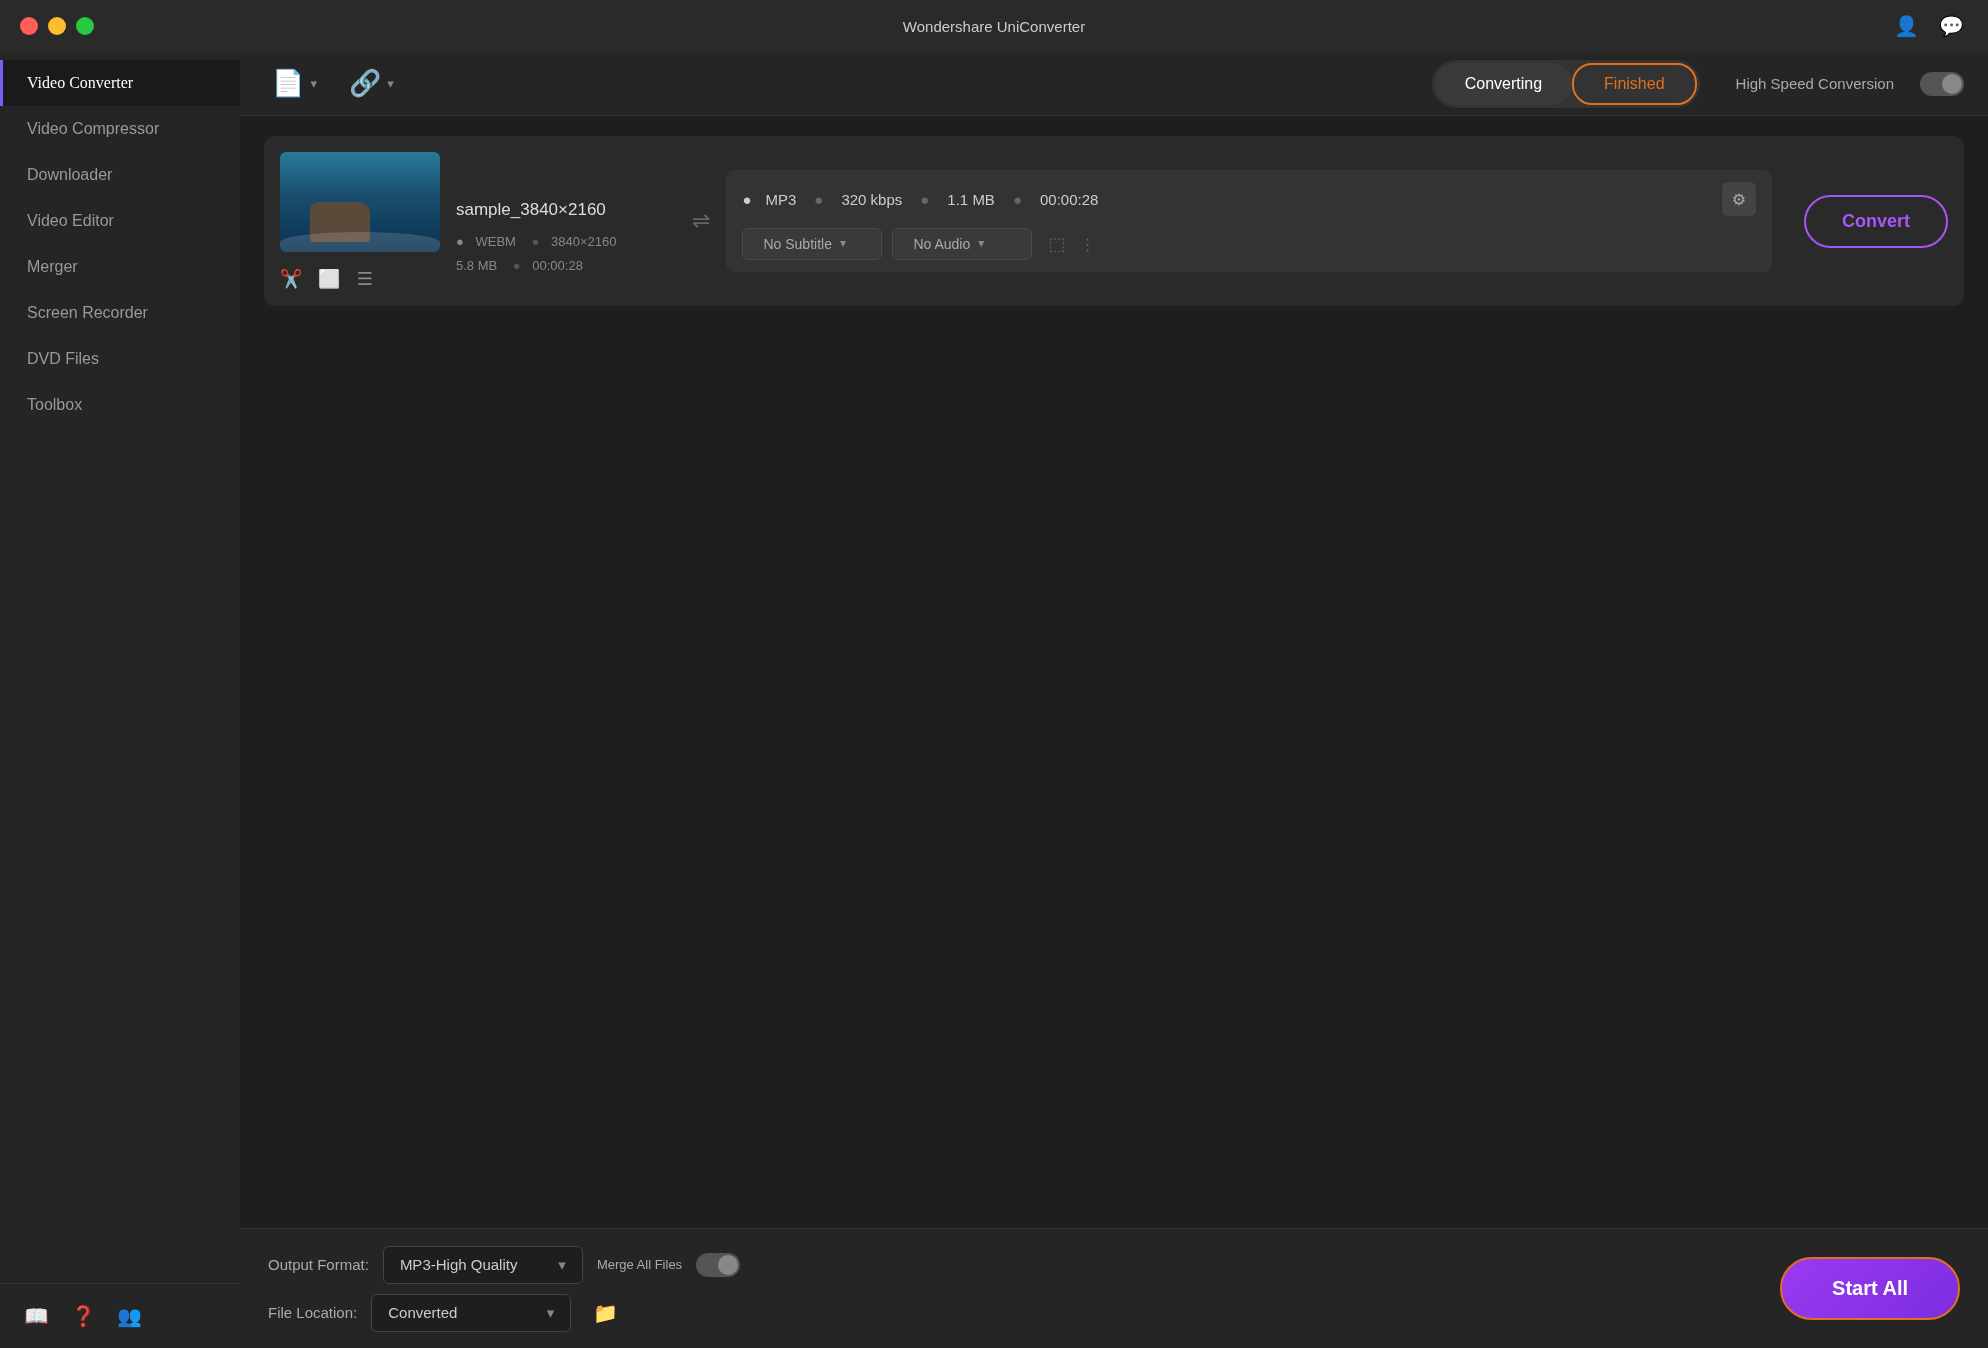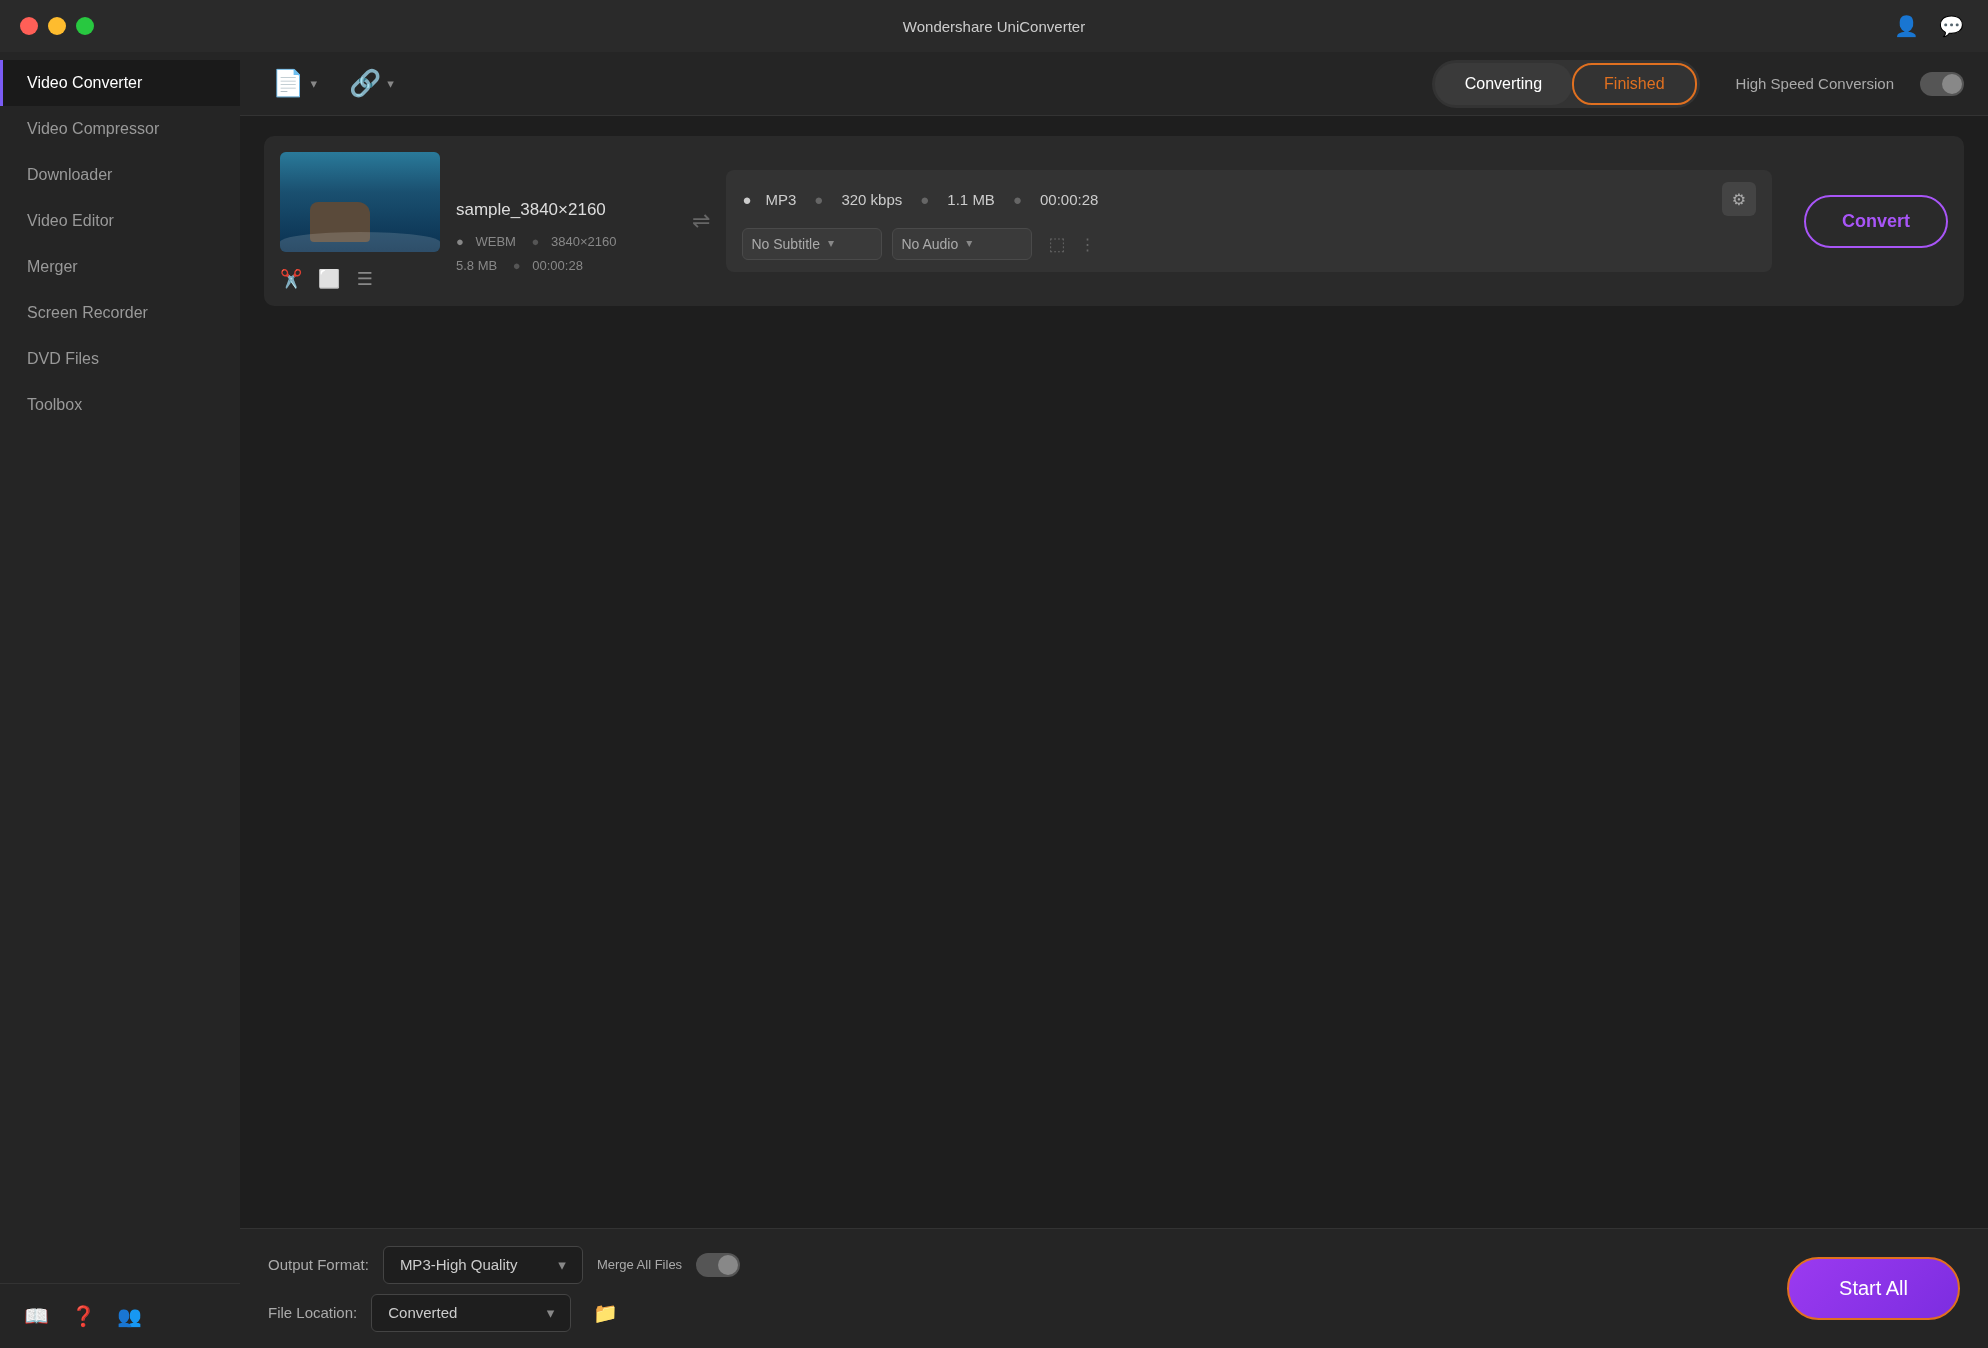--- a/index.html
+++ b/index.html
@@ -76,20 +76,21 @@
       padding: 14px 24px;
       font-size: 16px;
       color: #999;
       cursor: pointer;
       border-left: 3px solid transparent;
     }
     .sidebar-item.active {
       color: #fff;
       background: #1a1a1a;
       border-left: 3px solid #7b5cf5;
+      font-family: Liberation Serif, serif;
     }
     .sidebar-bottom {
       margin-top: auto;
       display: flex;
       gap: 22px;
       padding: 20px 24px;
       border-top: 1px solid #333;
     }
     .sidebar-bottom-icon {
       color: #777;
@@ -299,21 +300,21 @@
     }
     .output-bottom {
       display: flex;
       align-items: center;
       gap: 10px;
     }
     .subtitle-select, .audio-select {
       background: #3a3a3a;
       border: 1px solid #4a4a4a;
       color: #aaa;
-      padding: 7px 8px;
+      padding: 7px 20px;
       border-radius: 6px;
       font-size: 14px;
       cursor: pointer;
       display: flex;
       align-items: flex-start;
       gap: 8px;
       min-width: 140px;
     }
     .select-arrow { color: #888; font-size: 12px; }
     .caption-icon {
@@ -404,21 +405,21 @@
       margin-left: 8px;
     }
     .bottom-spacer { flex: 1; }
     .start-all-btn {
       background: linear-gradient(135deg, #9b3af0, #7c2de0);
       border: 2.5px solid #e07020;
       color: #fff;
       padding: 18px 50px;
       border-radius: 34px;
       font-size: 20px;
-      font-weight: 400;
+      font-weight: 700;
       cursor: pointer;
       flex-shrink: 0;
     }
 
     
     .bottom-rows {
       display: flex;
       flex-direction: column;
       gap: 10px;
       flex: 1;

